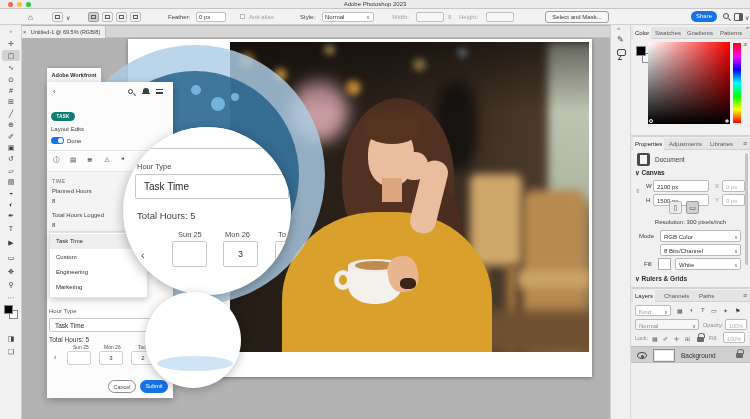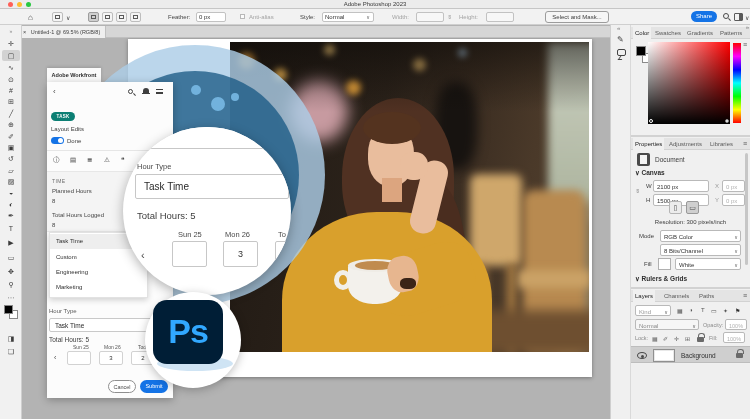--- a/index.html
+++ b/index.html
@@ -289,21 +289,20 @@
     <div class="mag-label" style="left:102px;top:103px;">Mon 26</div>
     <div class="mag-label" style="left:155px;top:103px;">To</div>
     <div class="mag-label" style="left:18px;top:122px;font-size:11px;">‹</div>
     <div class="mag-box" style="left:49px;top:114px;width:35px;height:26px;"></div>
     <div class="mag-box" style="left:100px;top:114px;width:35px;height:26px;text-align:center;line-height:25px;font-size:9px;color:#333;">3</div>
     <div class="mag-box" style="left:152px;top:114px;width:30px;height:26px;"></div>
   </div>
 
   <div id="ps-circle"></div>
   <div id="ps-crescent"></div>
-  <div id="ps-badge">Ps</div>
 </div>
 
 <div id="dock">
   <div id="dock-strip">
     <div style="position:absolute;left:6px;top:0px;font-size:6px;color:#7a7a7a;">«</div>
     <div style="position:absolute;left:6px;top:10px;font-size:8px;color:#454545;">✎</div>
     <div class="bubble" style="left:6px;top:24px;"></div>
   </div>
   <div id="dock-panels">
 

